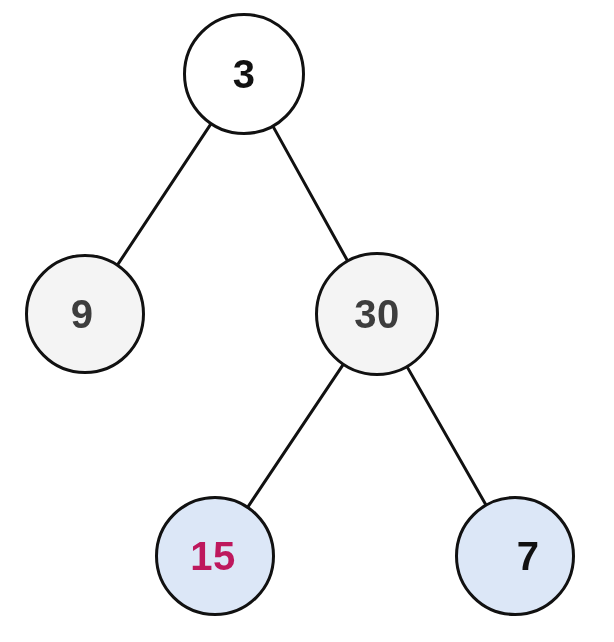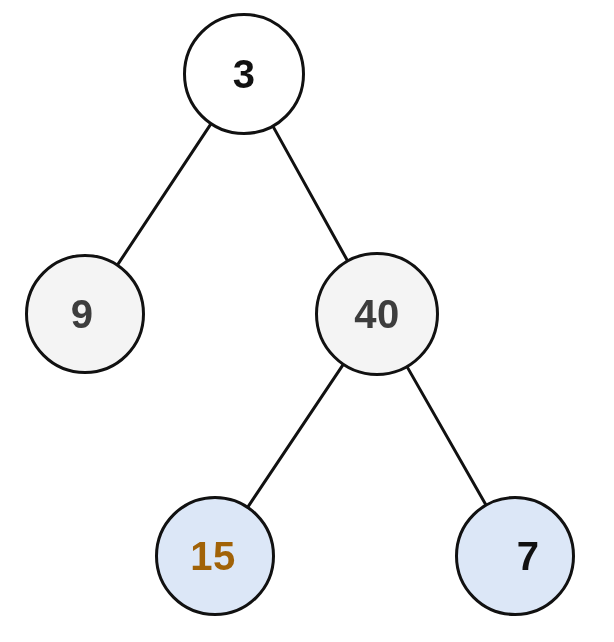--- a/index.html
+++ b/index.html
@@ -59,22 +59,22 @@
       <line x1="406.72193574771467" y1="366.1210757314996" x2="486.26879544387583" y2="505.6162934595504" stroke="#111111" stroke-width="3" stroke-linecap="round"></line>
     </svg>
   <div id="node-layer">
       <div class="tree-node" style="left: 183px; top: 13px; width: 122px; height: 122px; background: rgb(255, 255, 255); border-color: rgb(17, 17, 17); border-width: 3px;">
         <span class="node-label" style="color: rgb(17, 17, 17); font-size: 40px; transform: translateX(0px);">3</span>
       </div>
       <div class="tree-node" style="left: 25px; top: 254px; width: 120px; height: 120px; background: rgb(244, 244, 244); border-color: rgb(17, 17, 17); border-width: 3px;">
         <span class="node-label" style="color: rgb(61, 61, 61); font-size: 40px; transform: translateX(-3px);">9</span>
       </div>
       <div class="tree-node" style="left: 315px; top: 252px; width: 124px; height: 124px; background: rgb(244, 244, 244); border-color: rgb(17, 17, 17); border-width: 3px;">
-        <span class="node-label" style="color: rgb(61, 61, 61); font-size: 40px; transform: translateX(0px);">40</span>
+        <span class="node-label" style="color: rgb(61, 61, 61); font-size: 40px; transform: translateX(0px);">30</span>
       </div>
       <div class="tree-node" style="left: 155px; top: 496px; width: 120px; height: 120px; background: rgb(220, 231, 247); border-color: rgb(17, 17, 17); border-width: 3px;">
-        <span class="node-label" style="color: #a16207; font-size: 40px; transform: translateX(-2px);">15</span>
+        <span class="node-label" style="color: #be185d; font-size: 40px; transform: translateX(-2px);">15</span>
       </div>
       <div class="tree-node" style="left: 455px; top: 496px; width: 120px; height: 120px; background: rgb(220, 231, 247); border-color: rgb(17, 17, 17); border-width: 3px;">
         <span class="node-label" style="color: rgb(17, 17, 17); font-size: 40px; transform: translateX(13px);">7</span>
       </div>
     </div>
 </div>
 
 </body></html>

